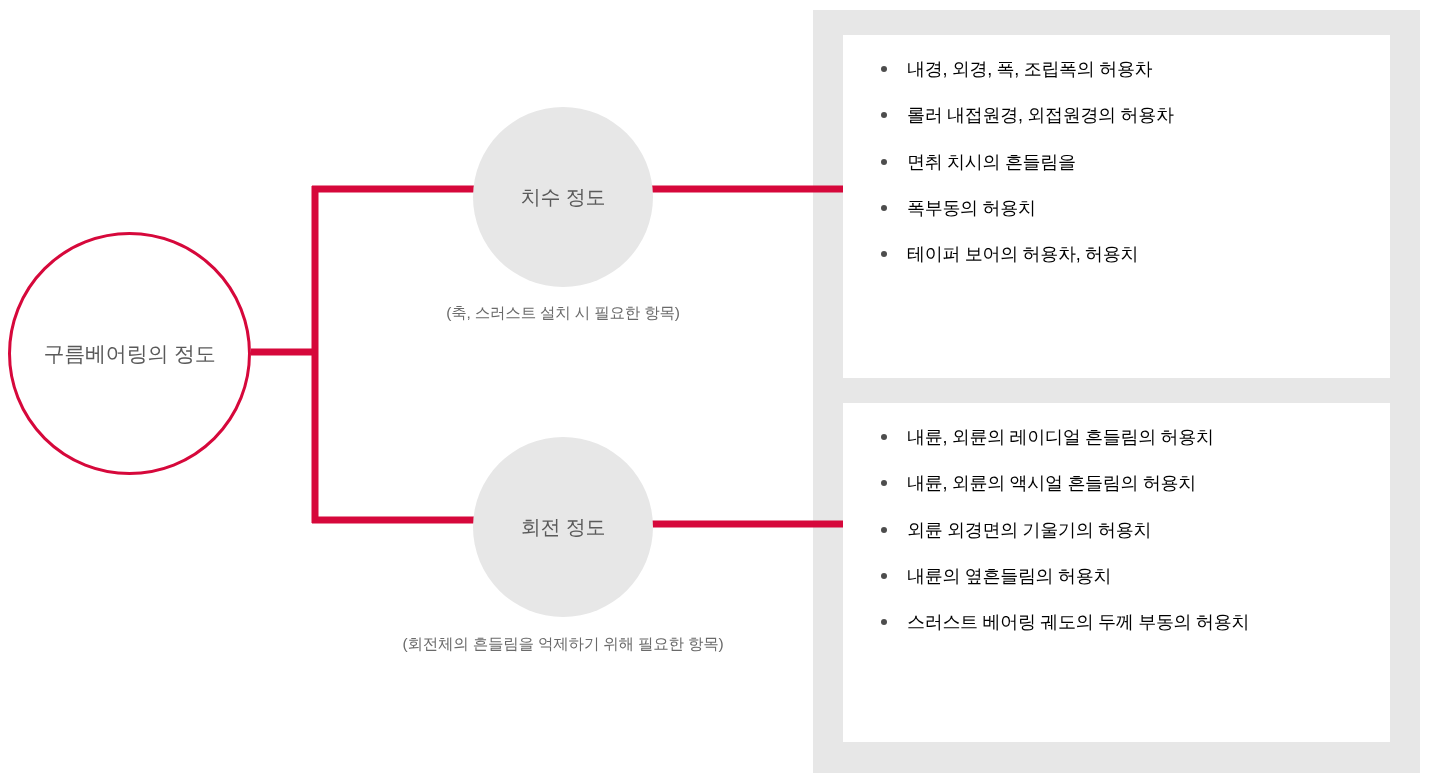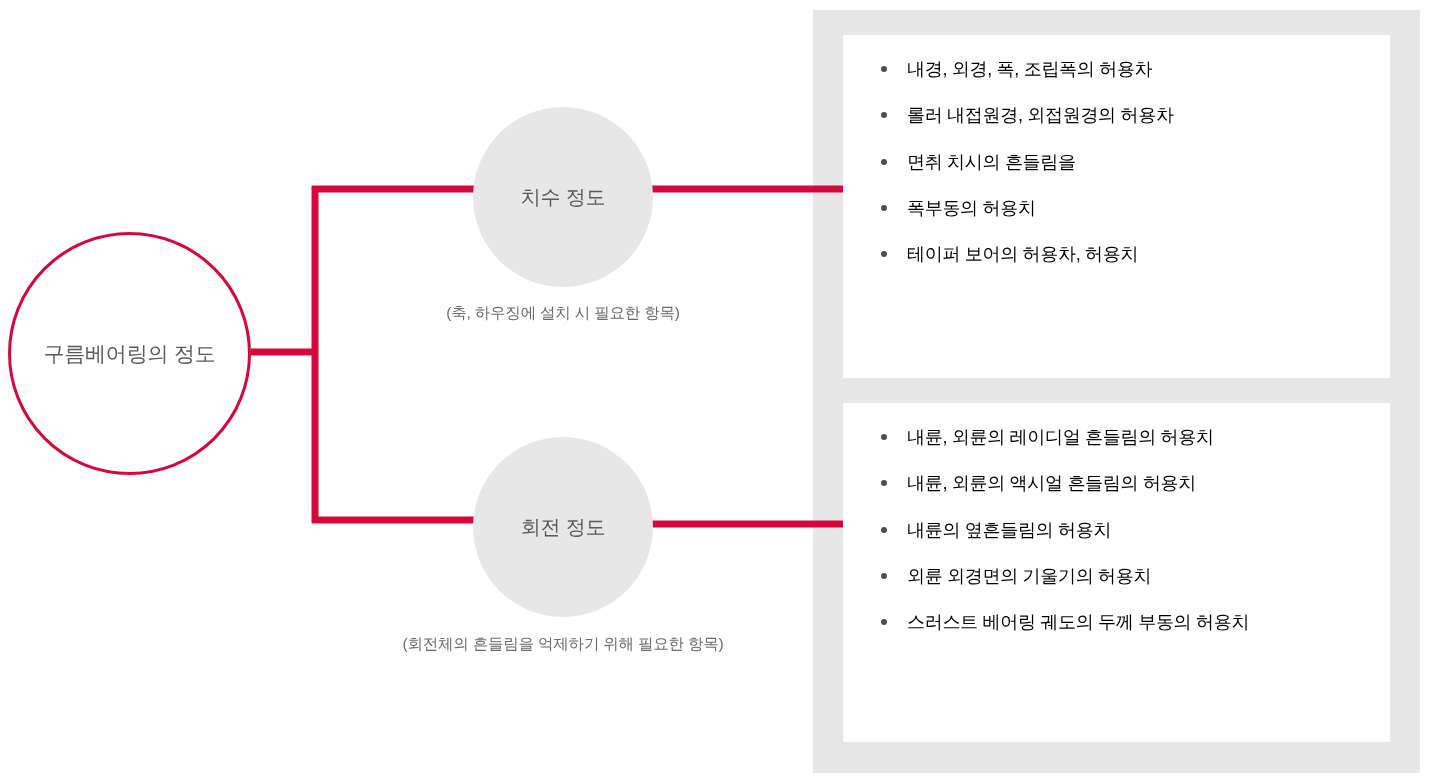--- a/index.html
+++ b/index.html
@@ -164,40 +164,40 @@
     </g>
   </svg>
 
   <div class="root-node">
     <span class="label">구름베어링의 정도</span>
   </div>
 
   <div class="branch-node" id="branch-node-1">
     <span class="label">치수 정도</span>
   </div>
-  <div class="branch-caption" id="branch-caption-1">(축, 하우징에 설치 시 필요한 항목)</div>
+  <div class="branch-caption" id="branch-caption-1">(축, 스러스트 설치 시 필요한 항목)</div>
 
   <div class="branch-node" id="branch-node-2">
     <span class="label">회전 정도</span>
   </div>
   <div class="branch-caption" id="branch-caption-2">(회전체의 흔들림을 억제하기 위해 필요한 항목)</div>
 
   <div class="card" id="card-1">
     <ul>
       <li>내경, 외경, 폭, 조립폭의 허용차</li>
       <li>롤러 내접원경, 외접원경의 허용차</li>
       <li>면취 치시의 흔들림을</li>
       <li>폭부동의 허용치</li>
       <li>테이퍼 보어의 허용차, 허용치</li>
     </ul>
   </div>
 
   <div class="card" id="card-2">
     <ul>
       <li>내륜, 외륜의 레이디얼 흔들림의 허용치</li>
       <li>내륜, 외륜의 액시얼 흔들림의 허용치</li>
+      <li>외륜 외경면의 기울기의 허용치</li>
       <li>내륜의 옆흔들림의 허용치</li>
-      <li>외륜 외경면의 기울기의 허용치</li>
       <li>스러스트 베어링 궤도의 두께 부동의 허용치</li>
     </ul>
   </div>
 
 </div>
 
 </body></html>

